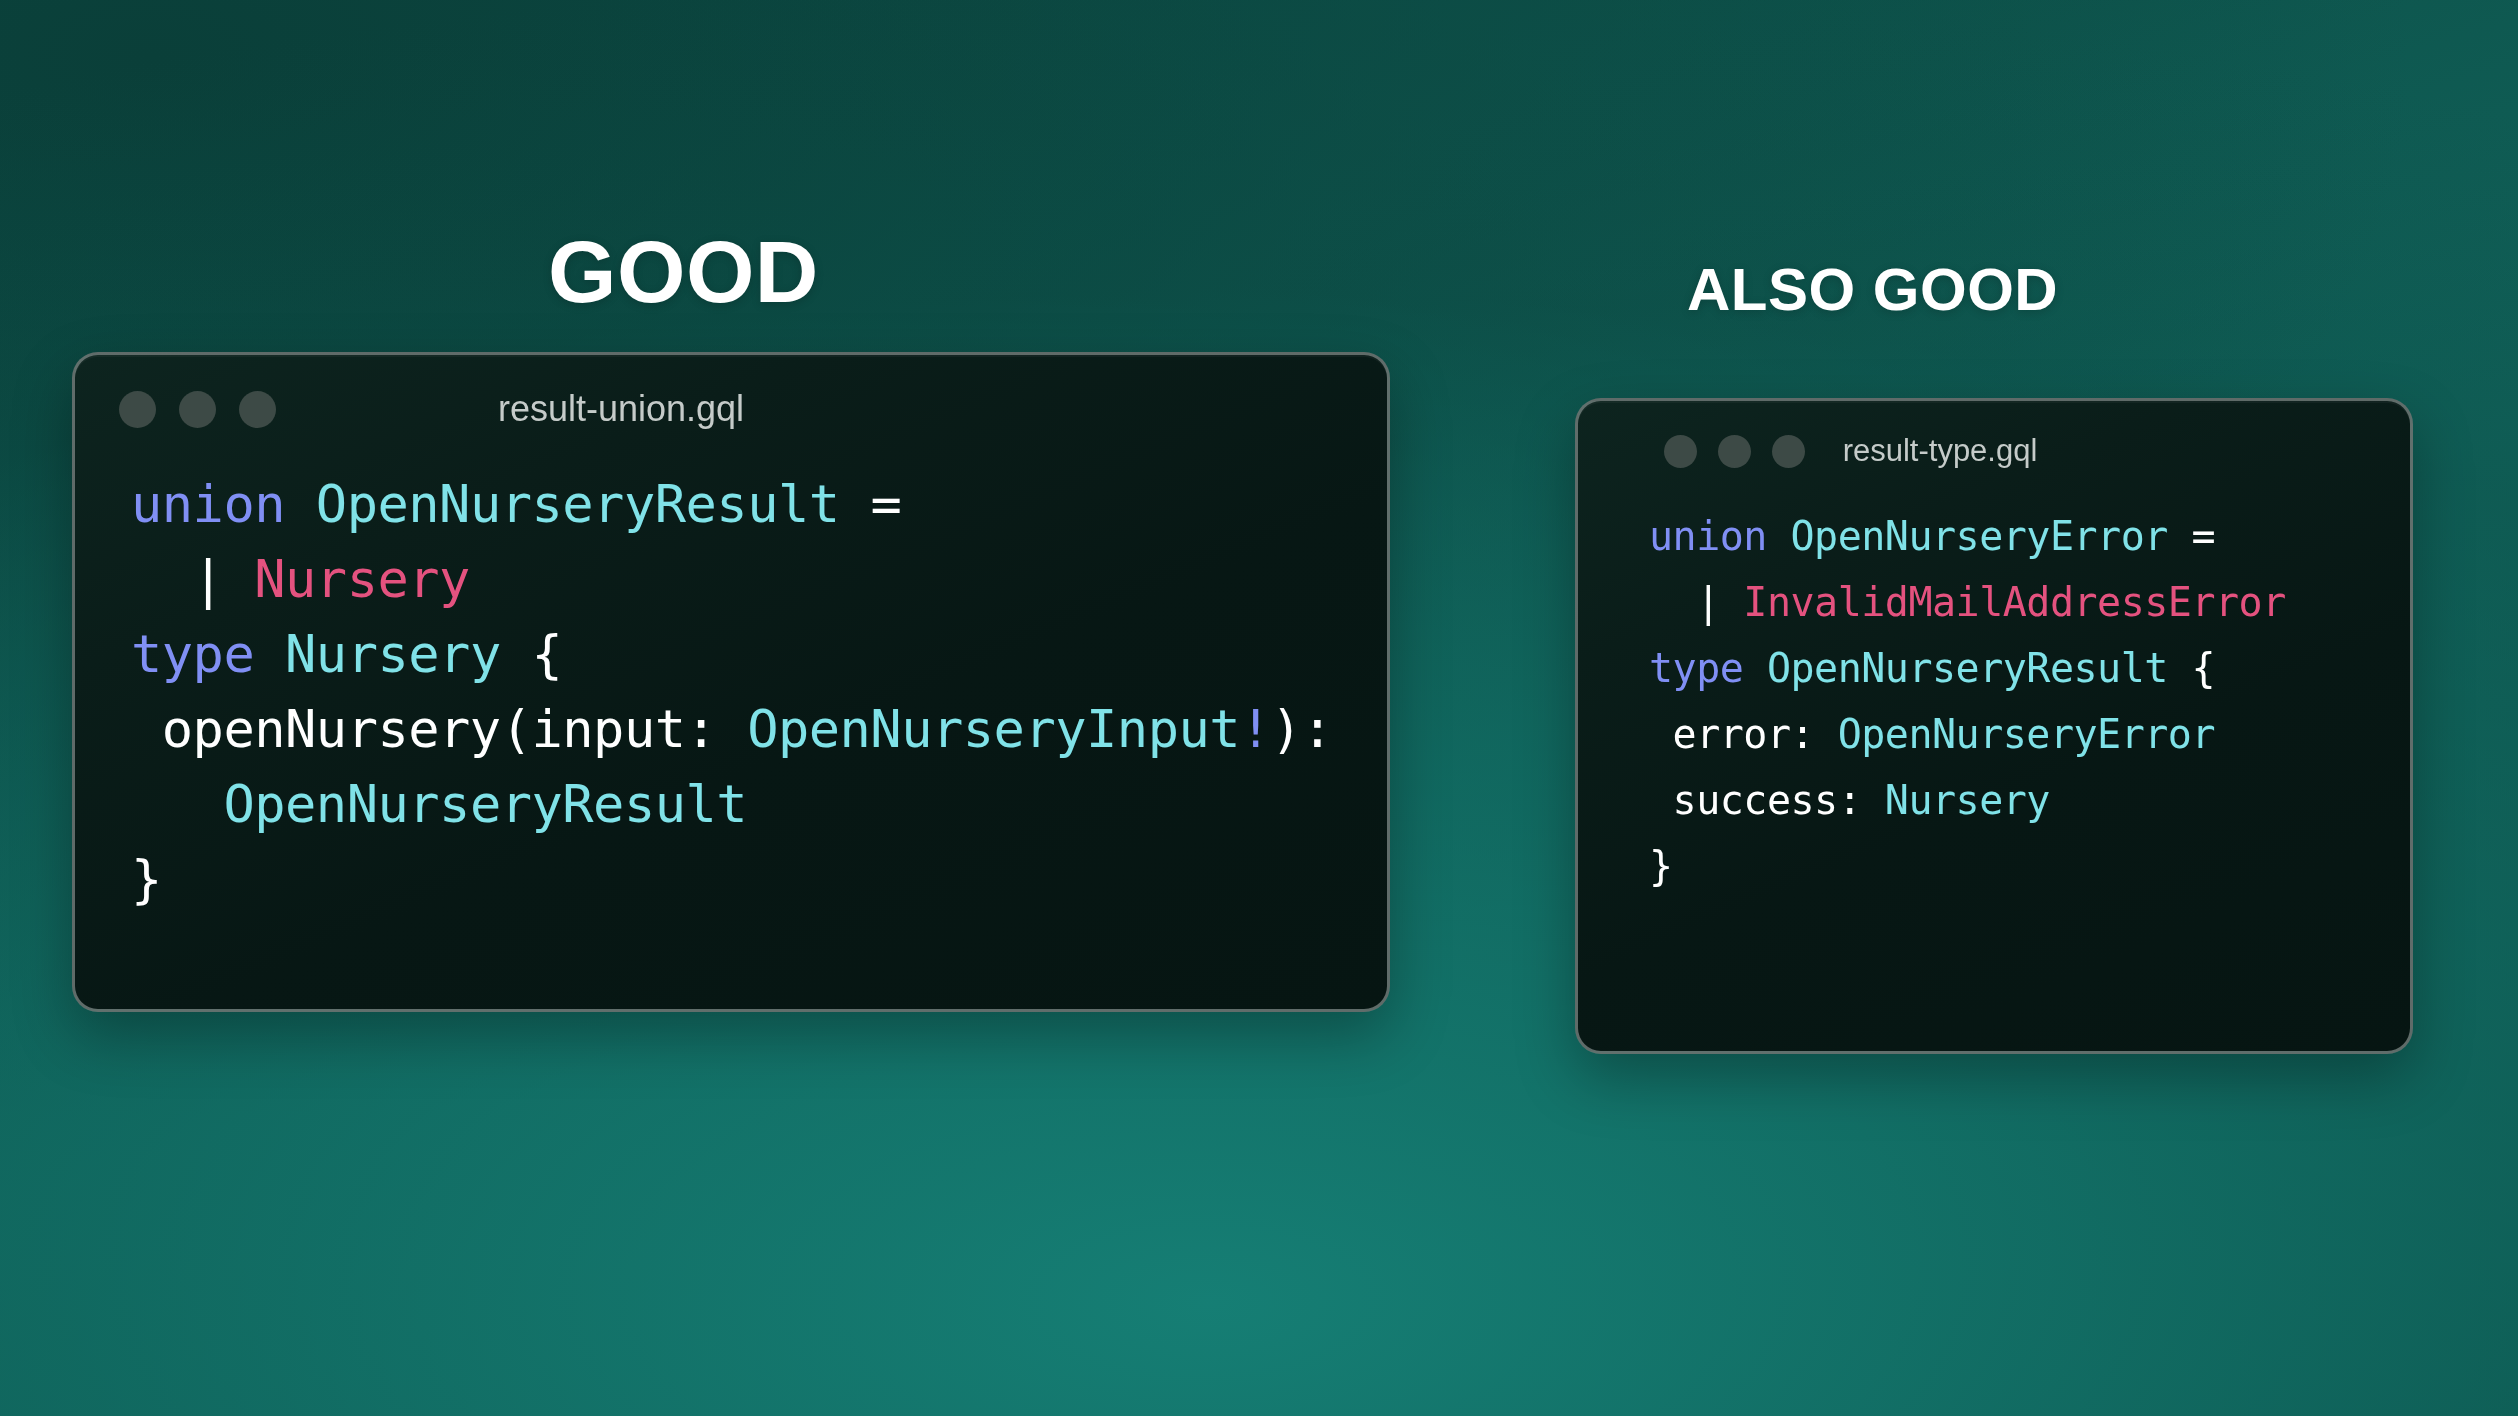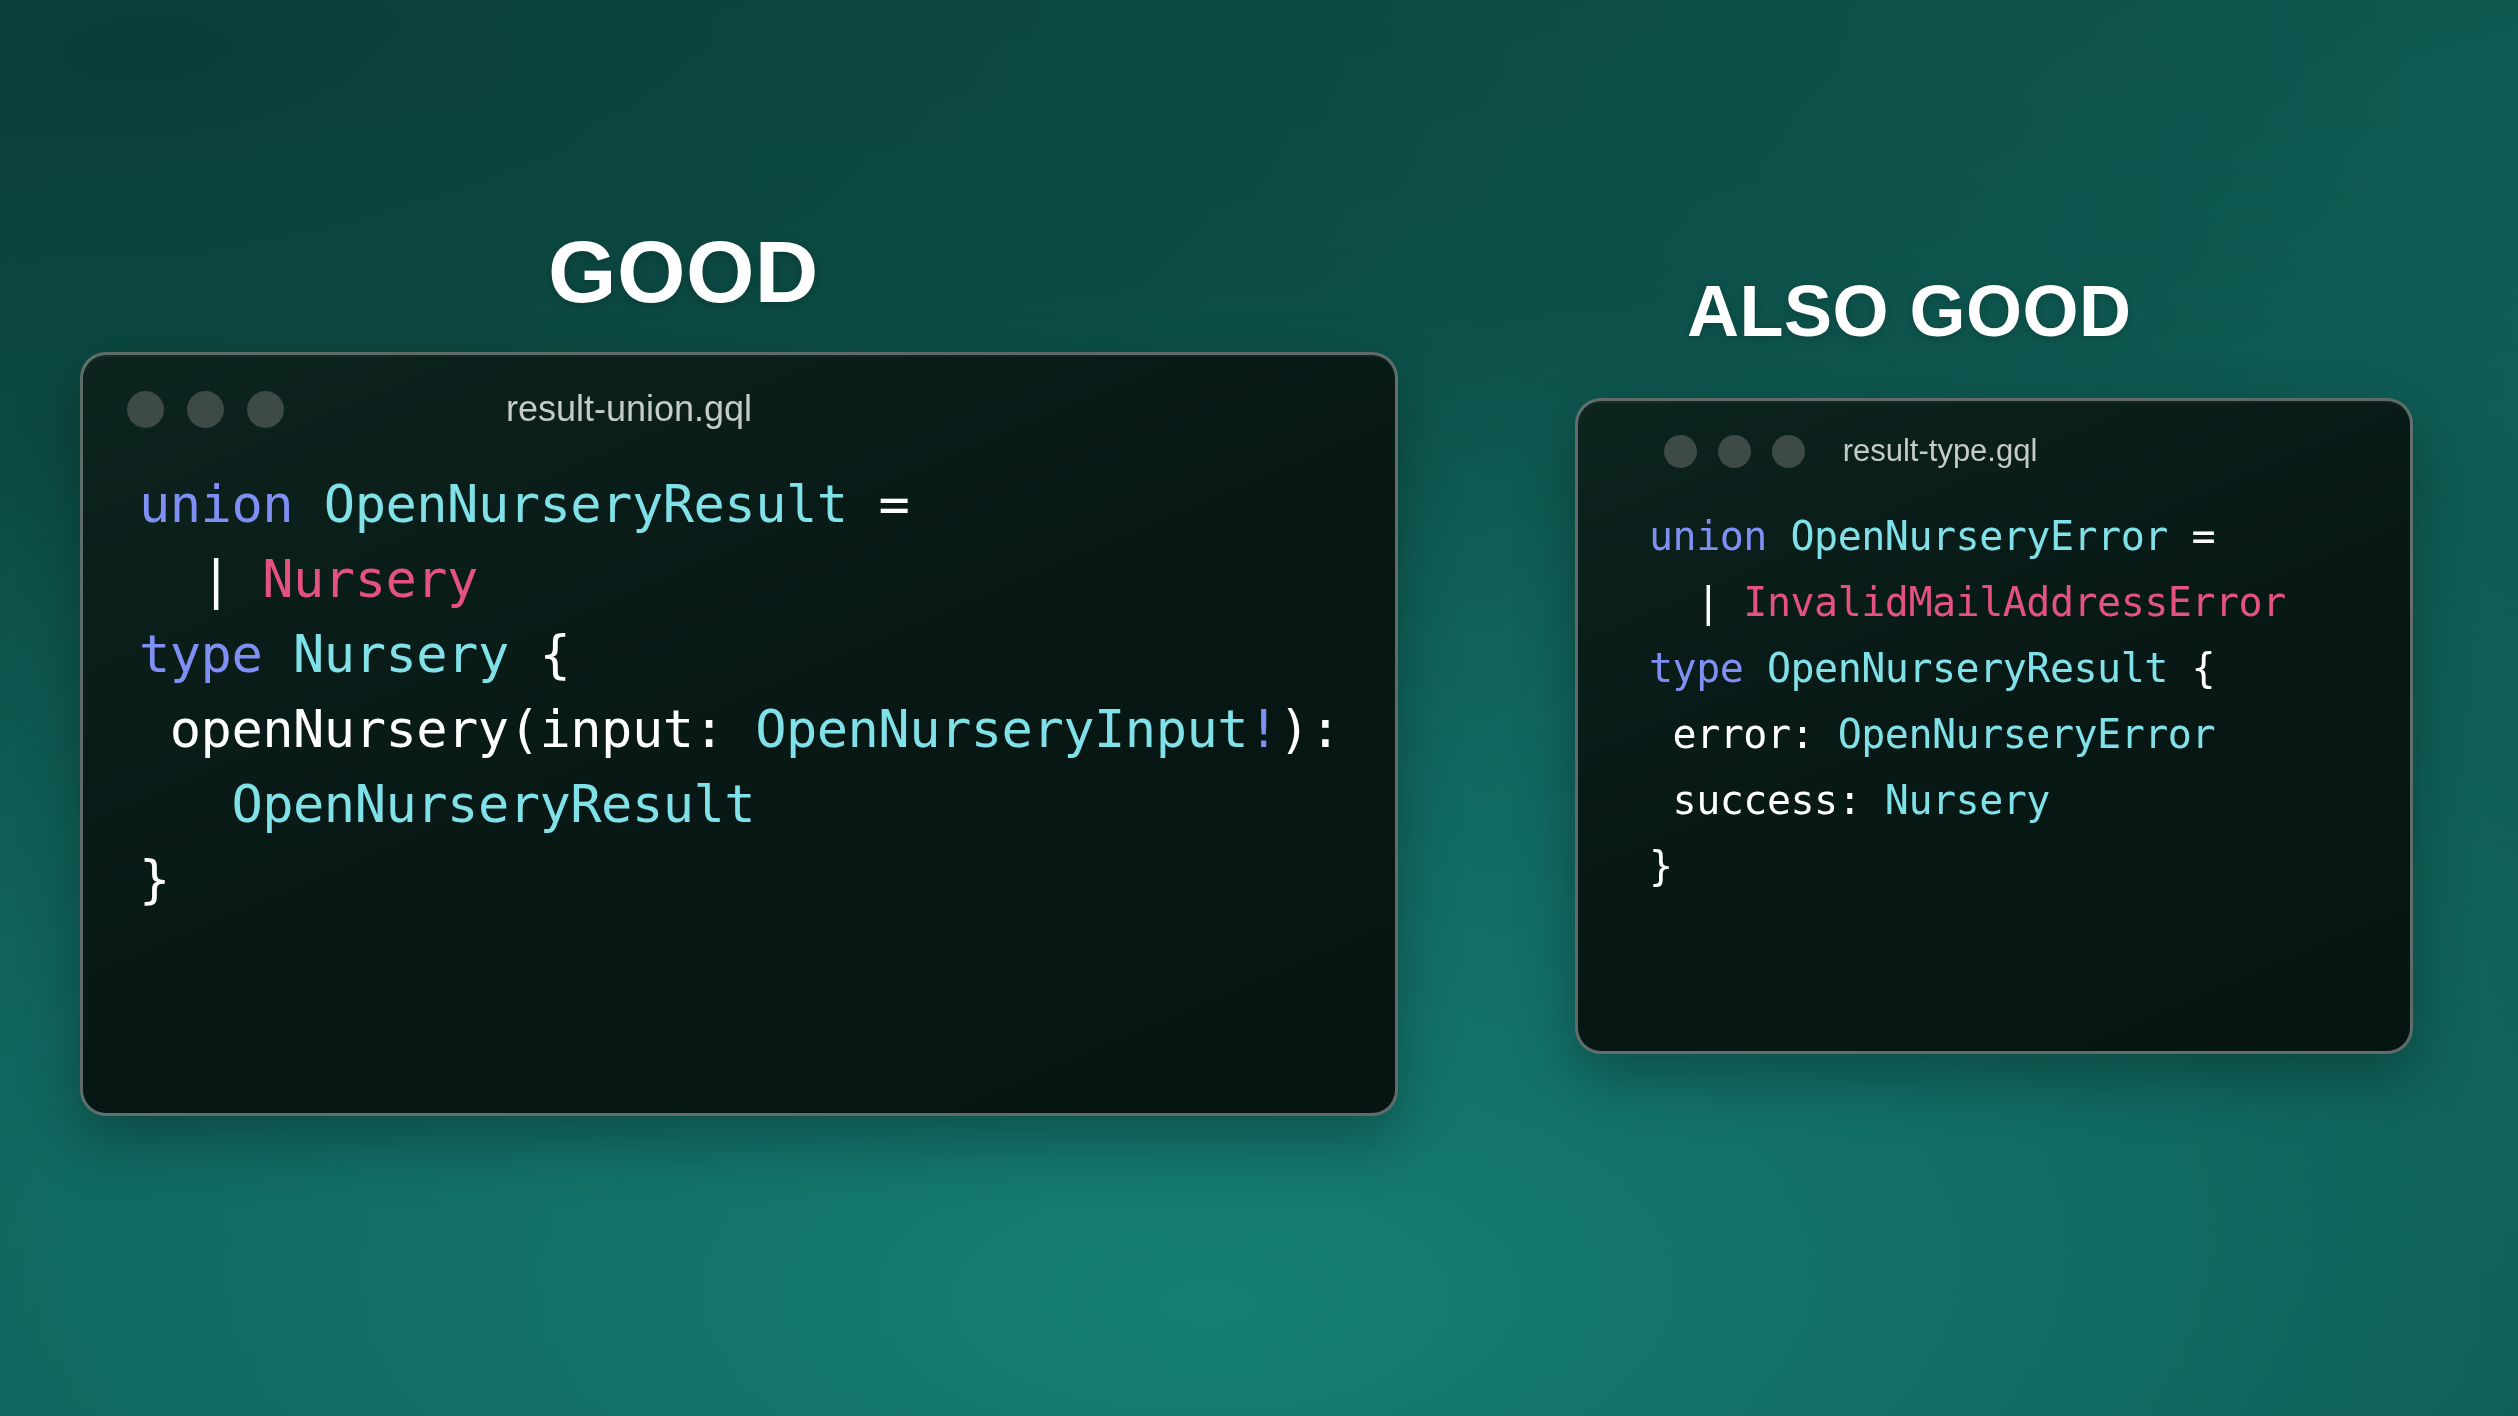--- a/index.html
+++ b/index.html
@@ -38,43 +38,43 @@
     -webkit-font-smoothing: antialiased;
   }
   #heading-good {
     left: 548px;
     top: 228px;
     font-size: 88px;
     line-height: 1;
   }
   #heading-also-good {
     left: 1687px;
-    top: 275px;
-    font-size: 72px;
+    top: 260px;
+    font-size: 60px;
     line-height: 1;
   }
 
   
   .window {
     position: absolute;
     border-radius: 26px;
     border: 3px solid rgba(150,160,158,0.62);
     background:
       linear-gradient(157deg, #0d241f 0%, #0a1d19 26%, #071714 58%, #061512 100%);
     box-shadow:
       0 24px 60px rgba(0,0,0,0.30),
       0 2px 0 rgba(255,255,255,0.04) inset;
     overflow: hidden;
     box-sizing: border-box;
   }
   #window-left {
-    left: 80px;
+    left: 72px;
     top: 352px;
     width: 1318px;
-    height: 764px;
+    height: 660px;
   }
   #window-right {
     left: 1575px;
     top: 398px;
     width: 838px;
     height: 656px;
   }
 
   
   .titlebar {

